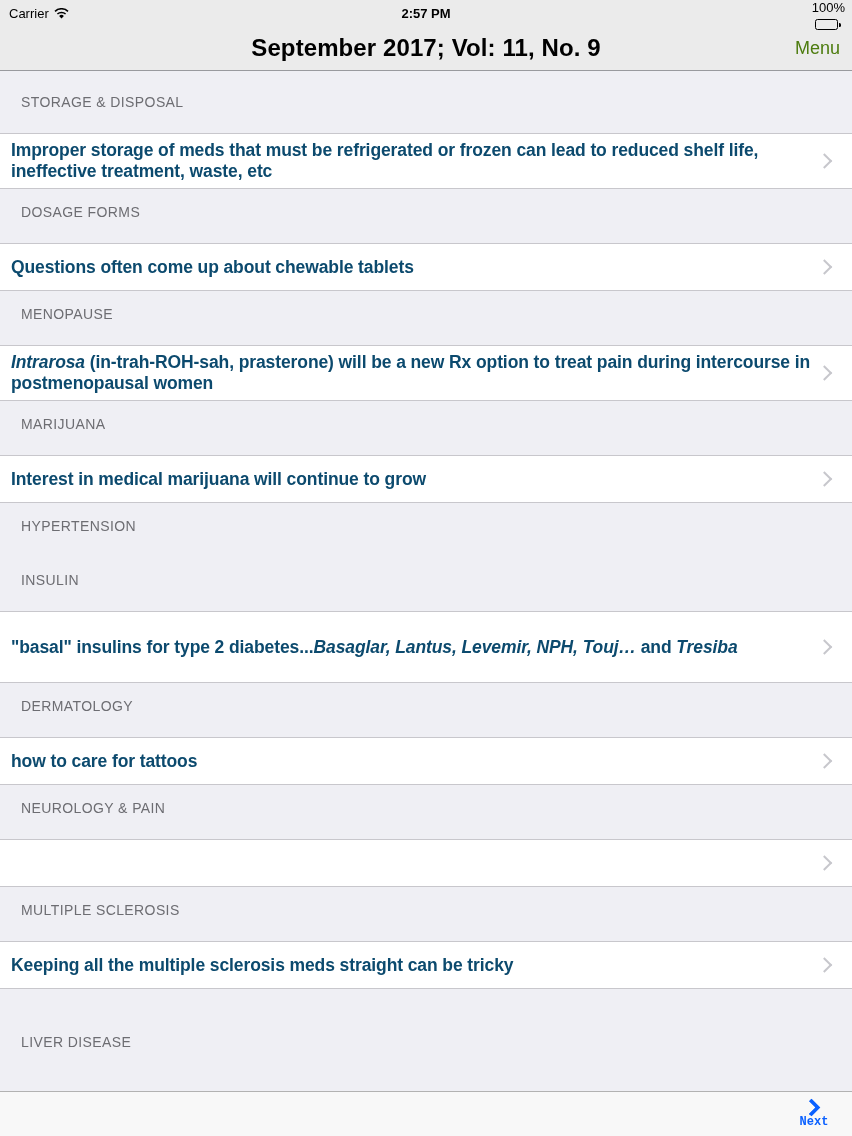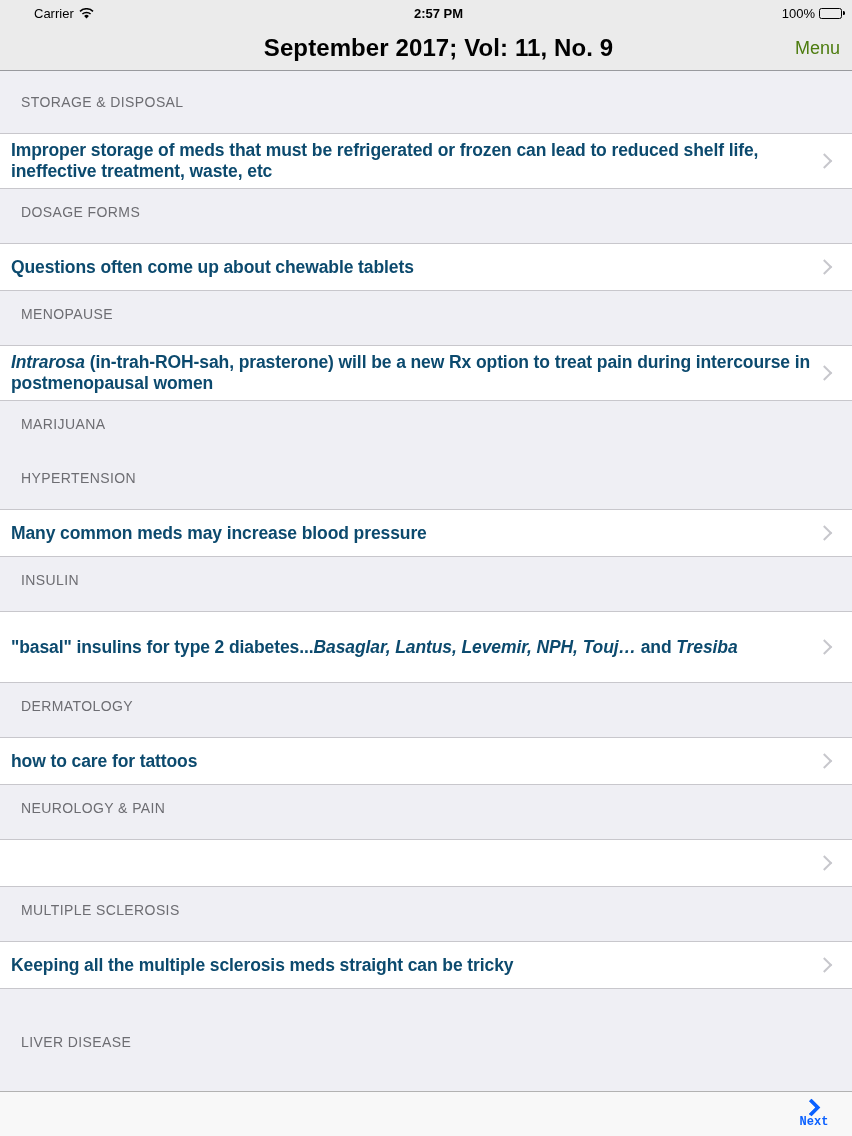--- a/index.html
+++ b/index.html
@@ -18,42 +18,41 @@
   }
 
   
   .top-chrome {
     position: absolute;
     top: 0; left: 0; right: 0;
     height: 71px;
     background: #ebebeb;
     border-bottom: 1px solid #999a9e;
     z-index: 20;
-    padding-left: 25px;
   }
   .status-bar {
     position: relative;
     height: 26px;
     font-size: 13px;
     color: #000;
   }
   .status-left {
     position: absolute; left: 9px; top: 0; height: 26px;
     display: flex; align-items: center; gap: 5px;
   }
   .status-carrier { font-size: 13px; color: #000; }
   .wifi-icon svg { display: block; }
   .status-time {
     position: absolute; left: 0; right: 0; top: 0; height: 26px;
     display: flex; align-items: center; justify-content: center;
     font-weight: 700; font-size: 13px;
   }
   .status-right {
     position: absolute; right: 7px; top: 0; height: 26px;
-    display: flex; align-items: center; gap: 4px;
+    display: flex; align-items: center; gap: 4px; flex-direction: column;
   }
   .battery-pct { font-size: 13px; }
   .battery-icon { display: flex; align-items: center; }
   .battery-body {
     width: 23px; height: 11px;
     border: 1px solid #000; border-radius: 2.5px;
     padding: 1px; background: transparent;
   }
   .battery-fill { width: 100%; height: 100%; background: #000; border-radius: 1px; }
   .battery-tip {
@@ -203,26 +202,26 @@
       <span class="chevron"></span>
     </div>
 
     <div class="section-header">MENOPAUSE</div>
     <div class="row">
       <div class="row-text"><span class="seg-italic">Intrarosa</span><span class="seg-bold"> (in-trah-ROH-sah, prasterone) will be a new Rx option to treat pain during intercourse in postmenopausal women</span></div>
       <span class="chevron"></span>
     </div>
 
     <div class="section-header">MARIJUANA</div>
+    <div class="row">
+      <div class="row-text"><span class="seg-bold">Interest in medical marijuana will continue to grow</span></div>
+      <span class="chevron"></span>
+    </div>
 
     <div class="section-header">HYPERTENSION</div>
-    <div class="row">
-      <div class="row-text"><span class="seg-bold">Many common meds may increase blood pressure</span></div>
-      <span class="chevron"></span>
-    </div>
 
     <div class="section-header">INSULIN</div>
     <div class="row tall">
       <div class="row-text"><span class="seg-bold">"basal" insulins for type 2 diabetes...</span><span class="seg-italic">Basaglar, Lantus, Levemir, NPH, Touj…</span><span class="seg-bold">  and </span><span class="seg-italic">Tresiba</span></div>
       <span class="chevron"></span>
     </div>
 
     <div class="section-header">DERMATOLOGY</div>
     <div class="row">
       <div class="row-text"><span class="seg-bold">how to care for tattoos</span></div>

